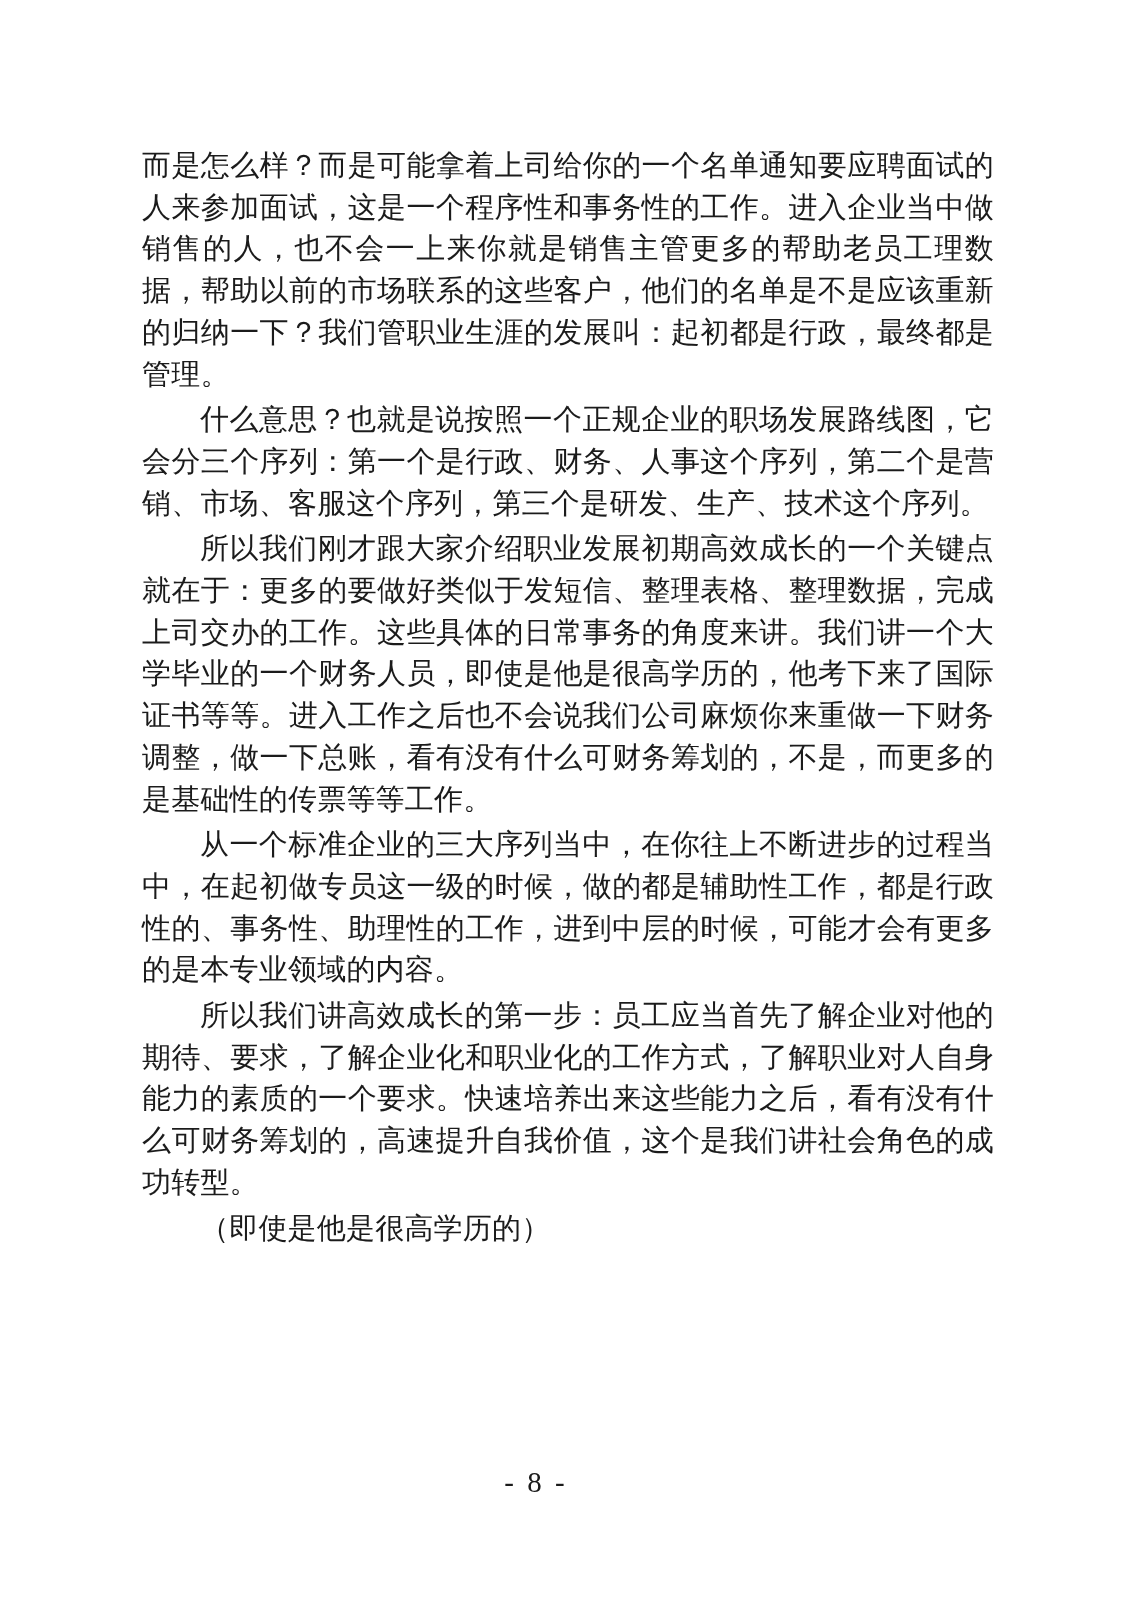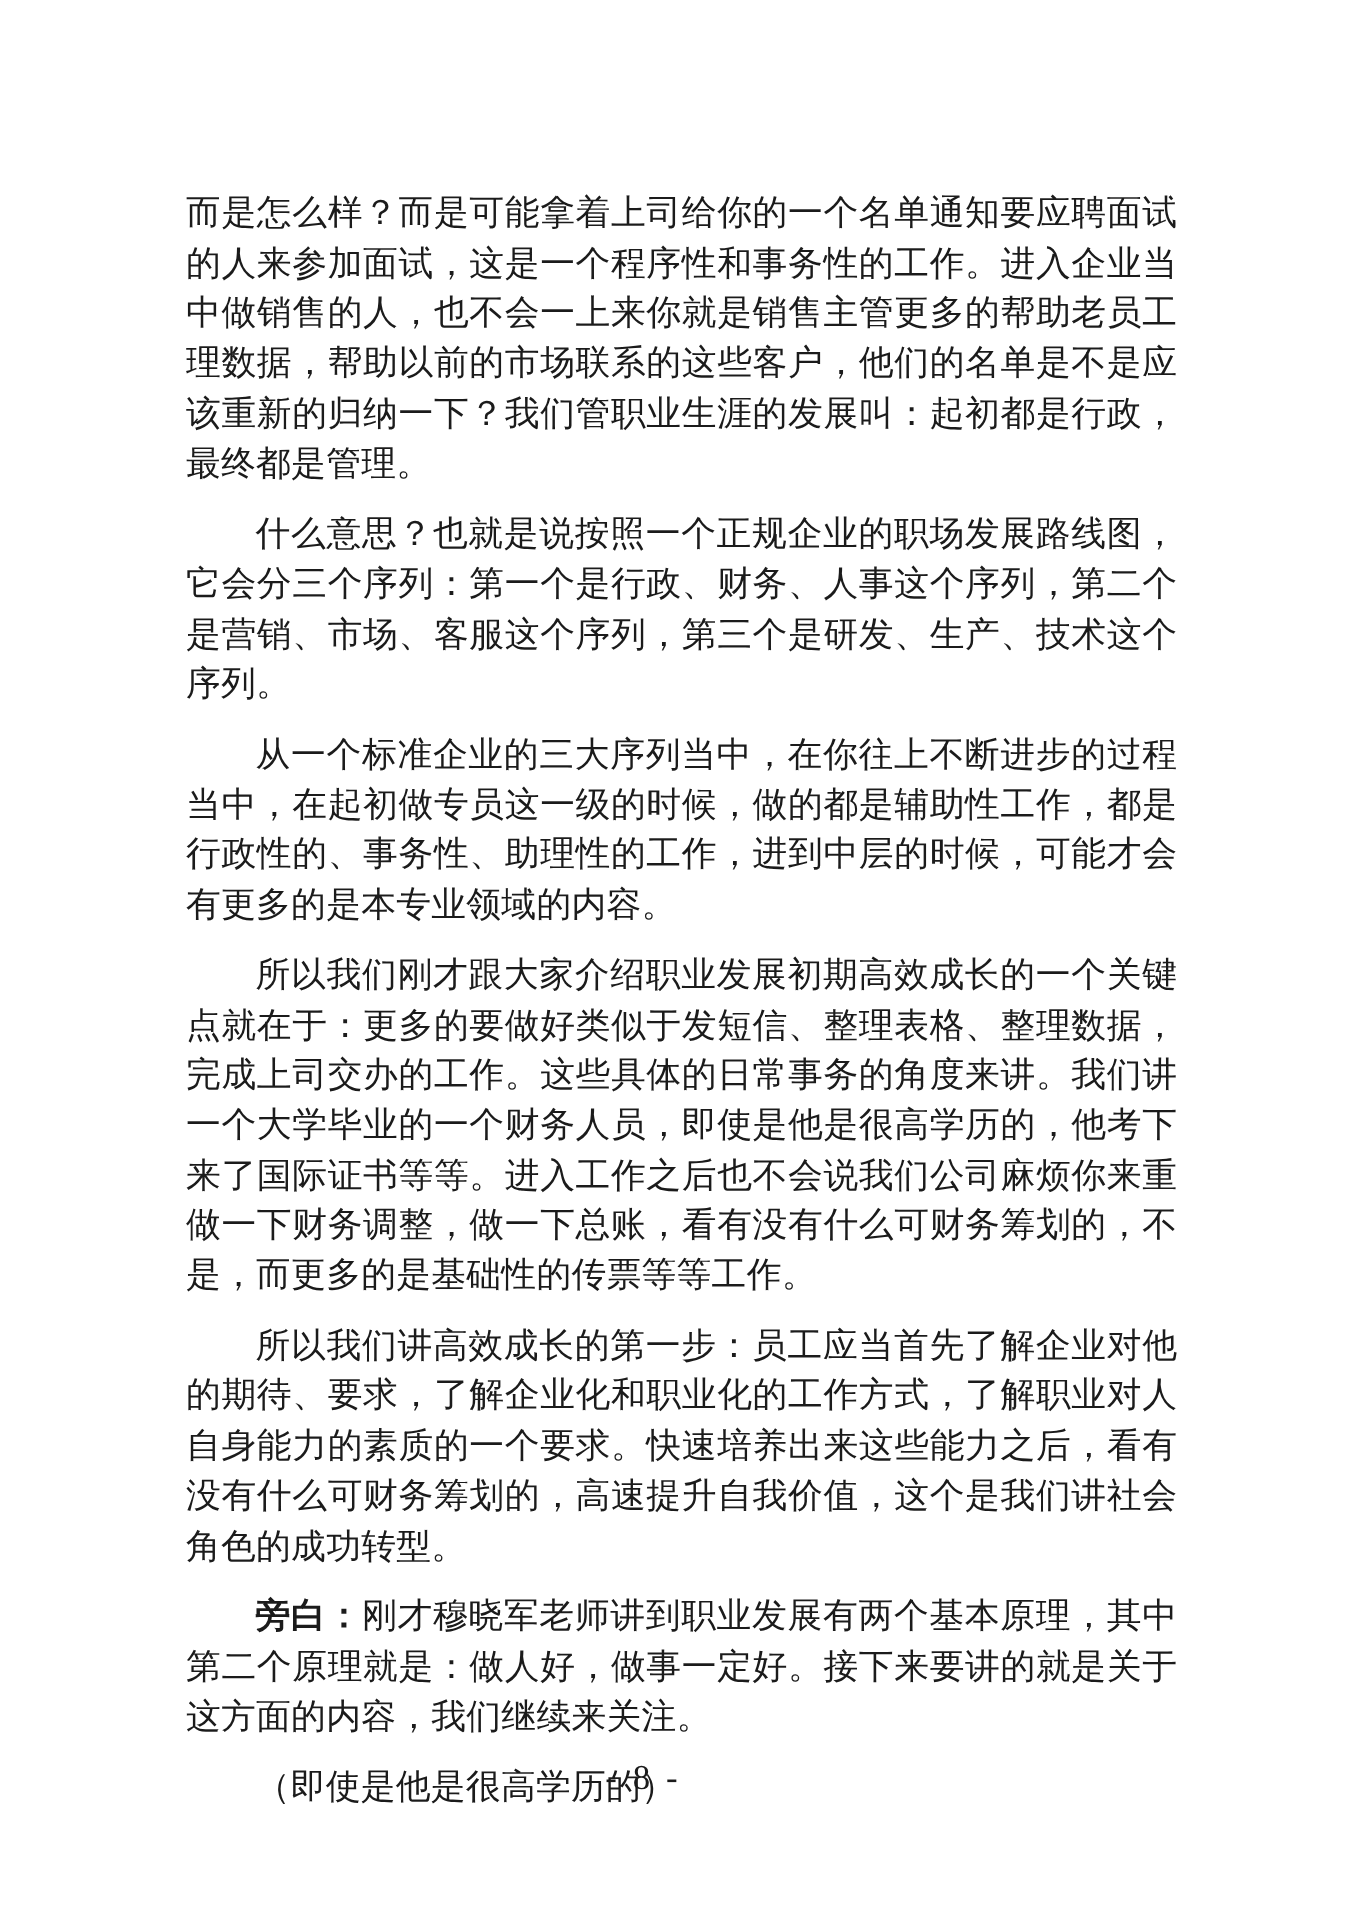--- a/index.html
+++ b/index.html
@@ -19,21 +19,21 @@
     position: absolute;
     inset: 0;
   }
   .content {
     position: absolute;
     left: 138px;
     top: 141px;
     width: 860px;
   }
   .para {
-    margin: 17px;
+    margin: 4px;
     padding: 0;
     font-size: 29px;
     line-height: 41.7px;
     text-align: justify;
     text-justify: inter-character;
     text-indent: 2em;
     letter-spacing: 0.2px;
   }
   .para.no-indent {
     text-indent: 0;
@@ -52,21 +52,20 @@
     color: #1b1b1b;
   }
 </style>
 </head>
 <body>
 
 <div class="page">
   <div class="content">
     <p class="para no-indent">而是怎么样？而是可能拿着上司给你的一个名单通知要应聘面试的人来参加面试，这是一个程序性和事务性的工作。进入企业当中做销售的人，也不会一上来你就是销售主管更多的帮助老员工理数据，帮助以前的市场联系的这些客户，他们的名单是不是应该重新的归纳一下？我们管职业生涯的发展叫：起初都是行政，最终都是管理。</p>
     <p class="para">什么意思？也就是说按照一个正规企业的职场发展路线图，它会分三个序列：第一个是行政、财务、人事这个序列，第二个是营销、市场、客服这个序列，第三个是研发、生产、技术这个序列。</p>
+    <p class="para">所以我们刚才跟大家介绍职业发展初期高效成长的一个关键点就在于：更多的要做好类似于发短信、整理表格、整理数据，完成上司交办的工作。这些具体的日常事务的角度来讲。我们讲一个大学毕业的一个财务人员，即使是他是很高学历的，他考下来了国际证书等等。进入工作之后也不会说我们公司麻烦你来重做一下财务调整，做一下总账，看有没有什么可财务筹划的，不是，而更多的是基础性的传票等等工作。</p>
     <p class="para">从一个标准企业的三大序列当中，在你往上不断进步的过程当中，在起初做专员这一级的时候，做的都是辅助性工作，都是行政性的、事务性、助理性的工作，进到中层的时候，可能才会有更多的是本专业领域的内容。</p>
-    <p class="para">所以我们刚才跟大家介绍职业发展初期高效成长的一个关键点就在于：更多的要做好类似于发短信、整理表格、整理数据，完成上司交办的工作。这些具体的日常事务的角度来讲。我们讲一个大学毕业的一个财务人员，即使是他是很高学历的，他考下来了国际证书等等。进入工作之后也不会说我们公司麻烦你来重做一下财务调整，做一下总账，看有没有什么可财务筹划的，不是，而更多的是基础性的传票等等工作。</p>
     <p class="para">所以我们讲高效成长的第一步：员工应当首先了解企业对他的期待、要求，了解企业化和职业化的工作方式，了解职业对人自身能力的素质的一个要求。快速培养出来这些能力之后，看有没有什么可财务筹划的，高速提升自我价值，这个是我们讲社会角色的成功转型。</p>
-    <p class="para"><span class="lead-bold">旁白：</span><span>刚才穆晓军老师讲到职业发展有两个基本原理，其中第二个原理就是：做人好，做事一定好。接下来要讲的就是关于这方面的内容，我们继续来关注。</span></p>
     <p class="para">（即使是他是很高学历的）</p>
   </div>
 
   <div class="page-number">- 8 -</div>
 </div>
 
 </body></html>

